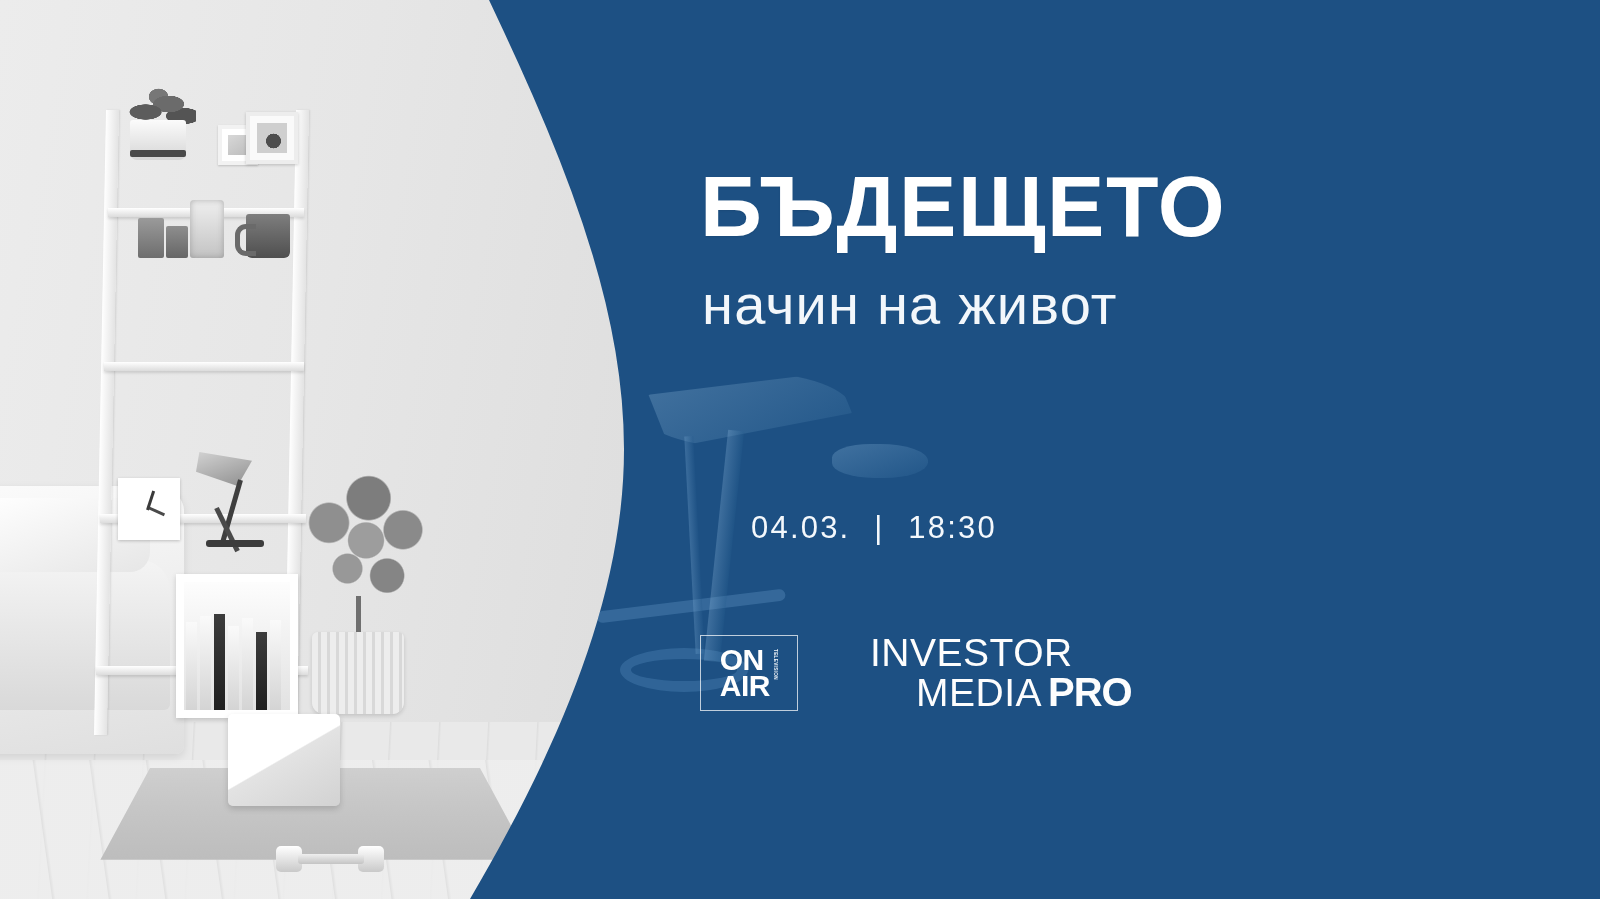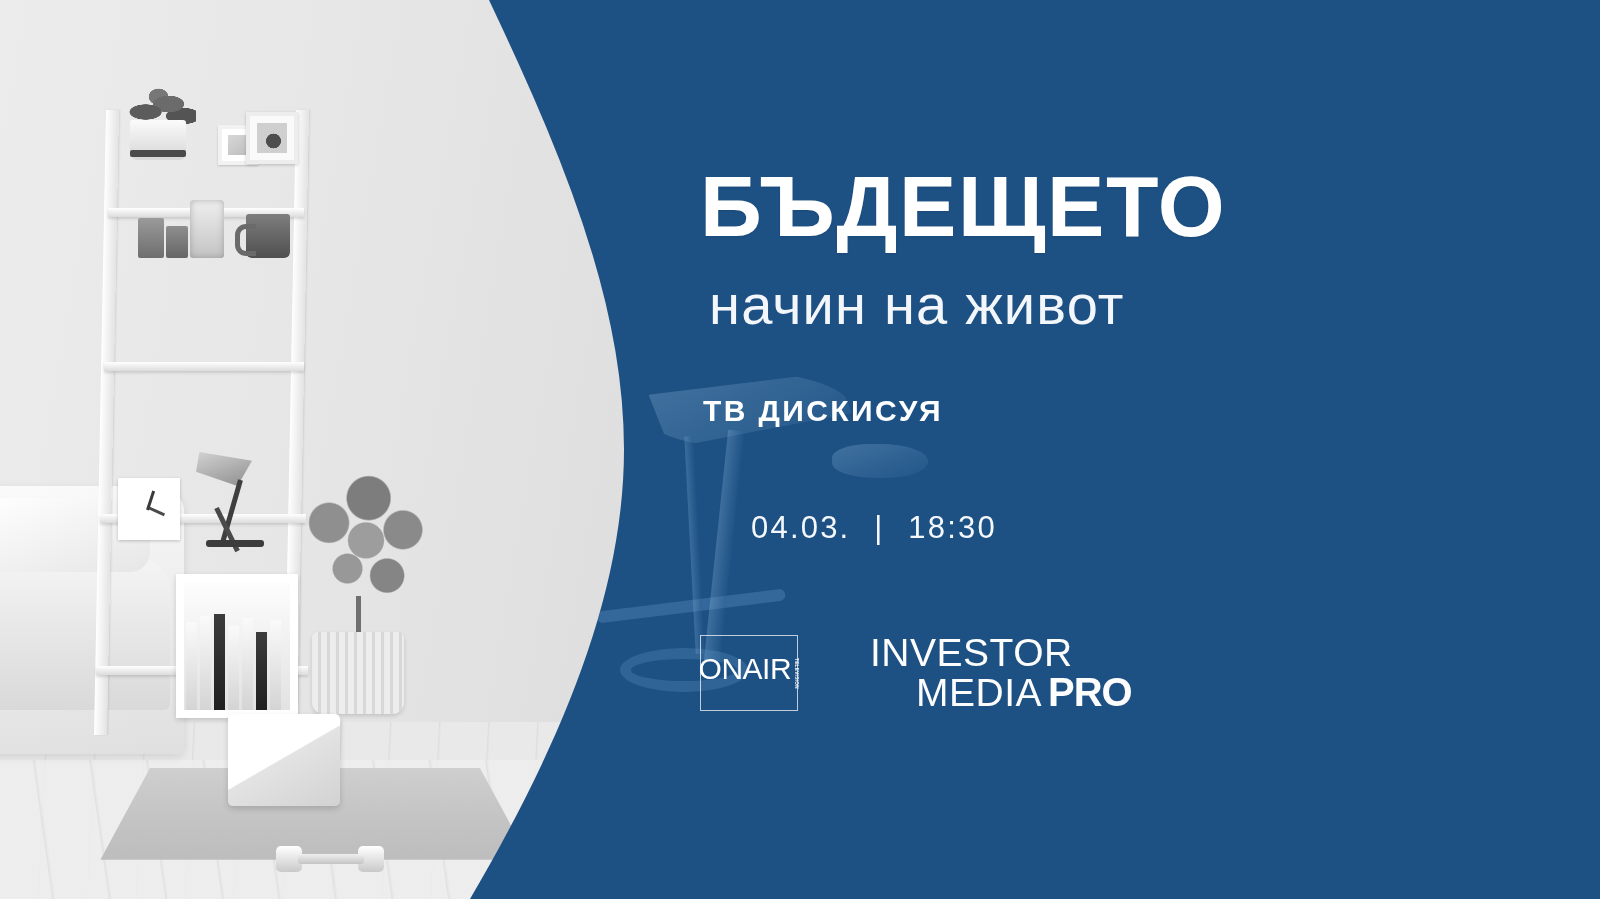--- a/index.html
+++ b/index.html
@@ -172,21 +172,21 @@
 
   .headline {
     position:absolute; left:0; top:163px;
     font-size:86px; font-weight:700; letter-spacing:1.5px; line-height:1;
     color:#fff; white-space:nowrap;
     text-shadow:0 1px 2px rgba(0,0,0,.08);
   }
   .subhead {
     position:absolute; left:2px; top:277px;
     font-size:56px; font-weight:300; letter-spacing:1.2px; line-height:1;
-    color:#f3f7fb; white-space:nowrap;margin-left:7px;
+    color:#f3f7fb; white-space:nowrap;
   }
   .kicker {
     position:absolute; left:3px; top:396px;
     font-size:30px; font-weight:600; letter-spacing:2.4px; line-height:1;
     color:#ffffff; white-space:nowrap;
   }
   .datetime {
     position:absolute; left:4px; top:512px;
     font-size:31px; font-weight:400; letter-spacing:2.2px; line-height:1;
     color:#f4f8fc; white-space:nowrap;margin-left:47px;
@@ -196,22 +196,22 @@
   
   .logos { position:absolute; left:0px; top:633px; display:flex; align-items:center; gap:72px; }
 
   .onair {
     position:relative; width:98px; height:76px;
     border:1.4px solid rgba(255,255,255,.72);
     display:flex; align-items:center; justify-content:center;
   }
   .onair-inner { display:flex; align-items:stretch; gap:3px; }
   .onair-words {
-    display:flex; flex-direction:row; line-height:.84;
-    font-weight:400; font-size:30px; letter-spacing:-0.5px; color:#fff;
+    display:flex; flex-direction:column; line-height:.84;
+    font-weight:700; font-size:30px; letter-spacing:-0.5px; color:#fff;
   }
   .onair-vert {
     writing-mode:vertical-rl; text-orientation:mixed;
     font-size:4.6px; letter-spacing:.35px; font-weight:600;
     color:rgba(255,255,255,.92); line-height:1.15;
     display:flex; align-items:flex-start; padding-top:2px;
   }
 
   .imp { line-height:1.0; }
   .imp-row1 { font-size:39px; font-weight:300; letter-spacing:.5px; color:#fdfdfd; }
@@ -288,21 +288,20 @@
     <div class="ghost g-stem2"></div>
     <div class="ghost g-wheel"></div>
   </div>
 
   <div class="content">
 
     <div class="headline">БЪДЕЩЕТО</div>
 
     <div class="subhead">начин на живот</div>
 
-    <div class="kicker">ТВ ДИСКИСУЯ</div>
 
     <div class="datetime">
       <span>04.03.</span>
       <span class="sep">|</span>
       <span>18:30</span>
     </div>
 
     <div class="logos">
 
       <div class="onair">

